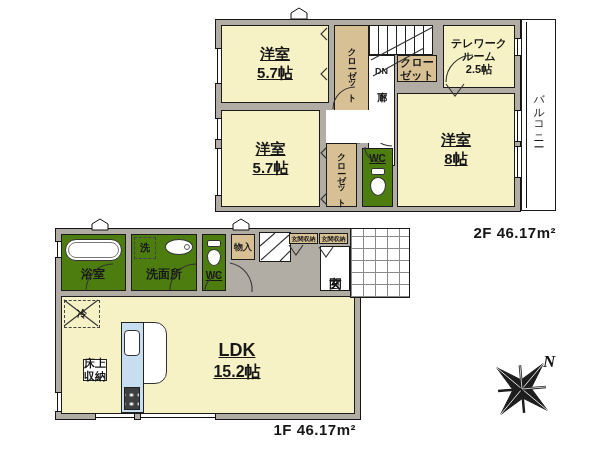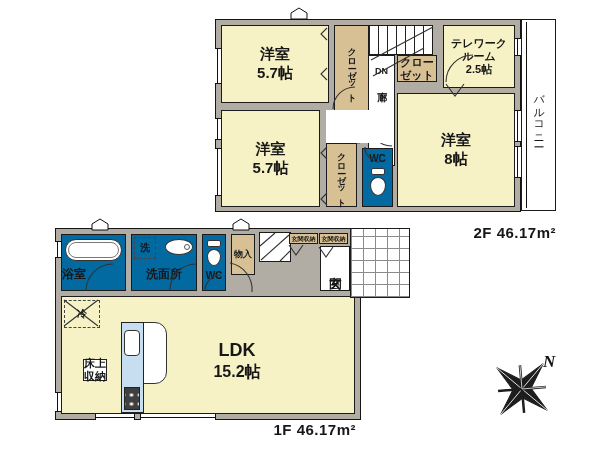--- a/index.html
+++ b/index.html
@@ -4,24 +4,24 @@
 <style>
   html,body{margin:0;padding:0;background:#fff;}
   body{font-family:"Liberation Sans","DejaVu Sans",sans-serif;color:#171717;}
   .plan{position:relative;width:600px;height:449px;background:#fff;overflow:hidden;}
   .abs{position:absolute;box-sizing:border-box;}
   .outline{position:absolute;box-sizing:border-box;background:#b2ada4;border:1px solid #141414;}
   .room{position:absolute;box-sizing:border-box;border:1px solid #1b1b1b;display:flex;flex-direction:column;align-items:center;justify-content:center;text-align:center;line-height:1.25;}
   .nob{border:none;}
   .yellow{background:#f6f2c6;}
   .tan{background:#d8c095;}
-  .wet{background:#0369a1;}
+  .wet{background:#4d7c0f;}
   .white{background:#ffffff;}
   .vtext{writing-mode:vertical-rl;text-orientation:upright;letter-spacing:1px;}
-  .b{font-weight:700;}
+  .b{font-weight:700;text-decoration:underline;}
   .sb{font-weight:600;}
   .f6{font-size:6px;line-height:1;}
   .f8{font-size:11px;line-height:1.15;}
   .f9{font-size:9px;line-height:1.15;}
   .f10{font-size:10px;}
   .f11{font-size:11px;line-height:1.2;}
   .f12{font-size:12px;}
   .f15{font-size:15px;}
   .f16{font-size:16px;}
   .f18{font-size:18px;}
@@ -104,40 +104,40 @@
   <div class="winv" style="left:515px;top:38px;height:18px;"></div>
   <div class="winv" style="left:515px;top:110px;height:32px;"></div>
   <div class="winv" style="left:515px;top:146px;height:32px;"></div>
 
   <div class="outline" style="left:55px;top:228px;width:306px;height:192px;"></div>
 
   <div class="room wet" style="left:61px;top:234px;width:65px;height:57px;justify-content:flex-end;align-items:flex-start;">
     <div class="icon" style="left:3px;top:4px;width:57px;height:22px;border-radius:11px;position:absolute;">
       <div class="abs" style="left:2px;top:2px;right:2px;bottom:2px;border:1px solid #777;border-radius:8px;"></div>
     </div>
-    <span class="f12 sb" style="margin:0 0 8px 0;">浴室</span>
+    <span class="f12 sb" style="margin:0 0 8px 19px;">浴室</span>
   </div>
 
   <div class="room wet" style="left:131px;top:234px;width:66px;height:57px;justify-content:flex-end;">
     <div class="dashedbox" style="left:2px;top:2px;width:22px;height:22px;">
       <span class="f10 sb">洗</span>
     </div>
     <div class="icon" style="left:33px;top:4px;width:28px;height:16px;border-radius:50%;position:absolute;">
       <div class="abs" style="left:18px;top:4px;width:6px;height:6px;border:1px solid #555;border-radius:50%;"></div>
     </div>
     <span class="f12 sb" style="margin-bottom:8px;">洗面所</span>
   </div>
 
   <div class="room wet" style="left:202px;top:234px;width:24px;height:57px;justify-content:flex-end;">
     <div class="icon" style="left:4px;top:5px;width:14px;height:7px;border-radius:2px;position:absolute;"></div>
     <div class="icon" style="left:4px;top:14px;width:14px;height:17px;border-radius:50% 50% 50% 50%/42% 42% 58% 58%;position:absolute;"></div>
     <span class="f10 b" style="margin-bottom:8px;">WC</span>
   </div>
 
-  <div class="room tan" style="left:231px;top:234px;width:24px;height:41px;">
+  <div class="room tan" style="left:231px;top:234px;width:24px;height:26px;">
     <span class="f9 sb">物入</span>
   </div>
 
   <div class="room white" style="left:259px;top:232px;width:32px;height:30px;"></div>
 
 
   <div class="room tan" style="left:289px;top:233px;width:29px;height:11px;z-index:3;">
     <span class="f6 sb">玄関収納</span>
   </div>
   <div class="room tan" style="left:319px;top:233px;width:29px;height:11px;z-index:3;">

